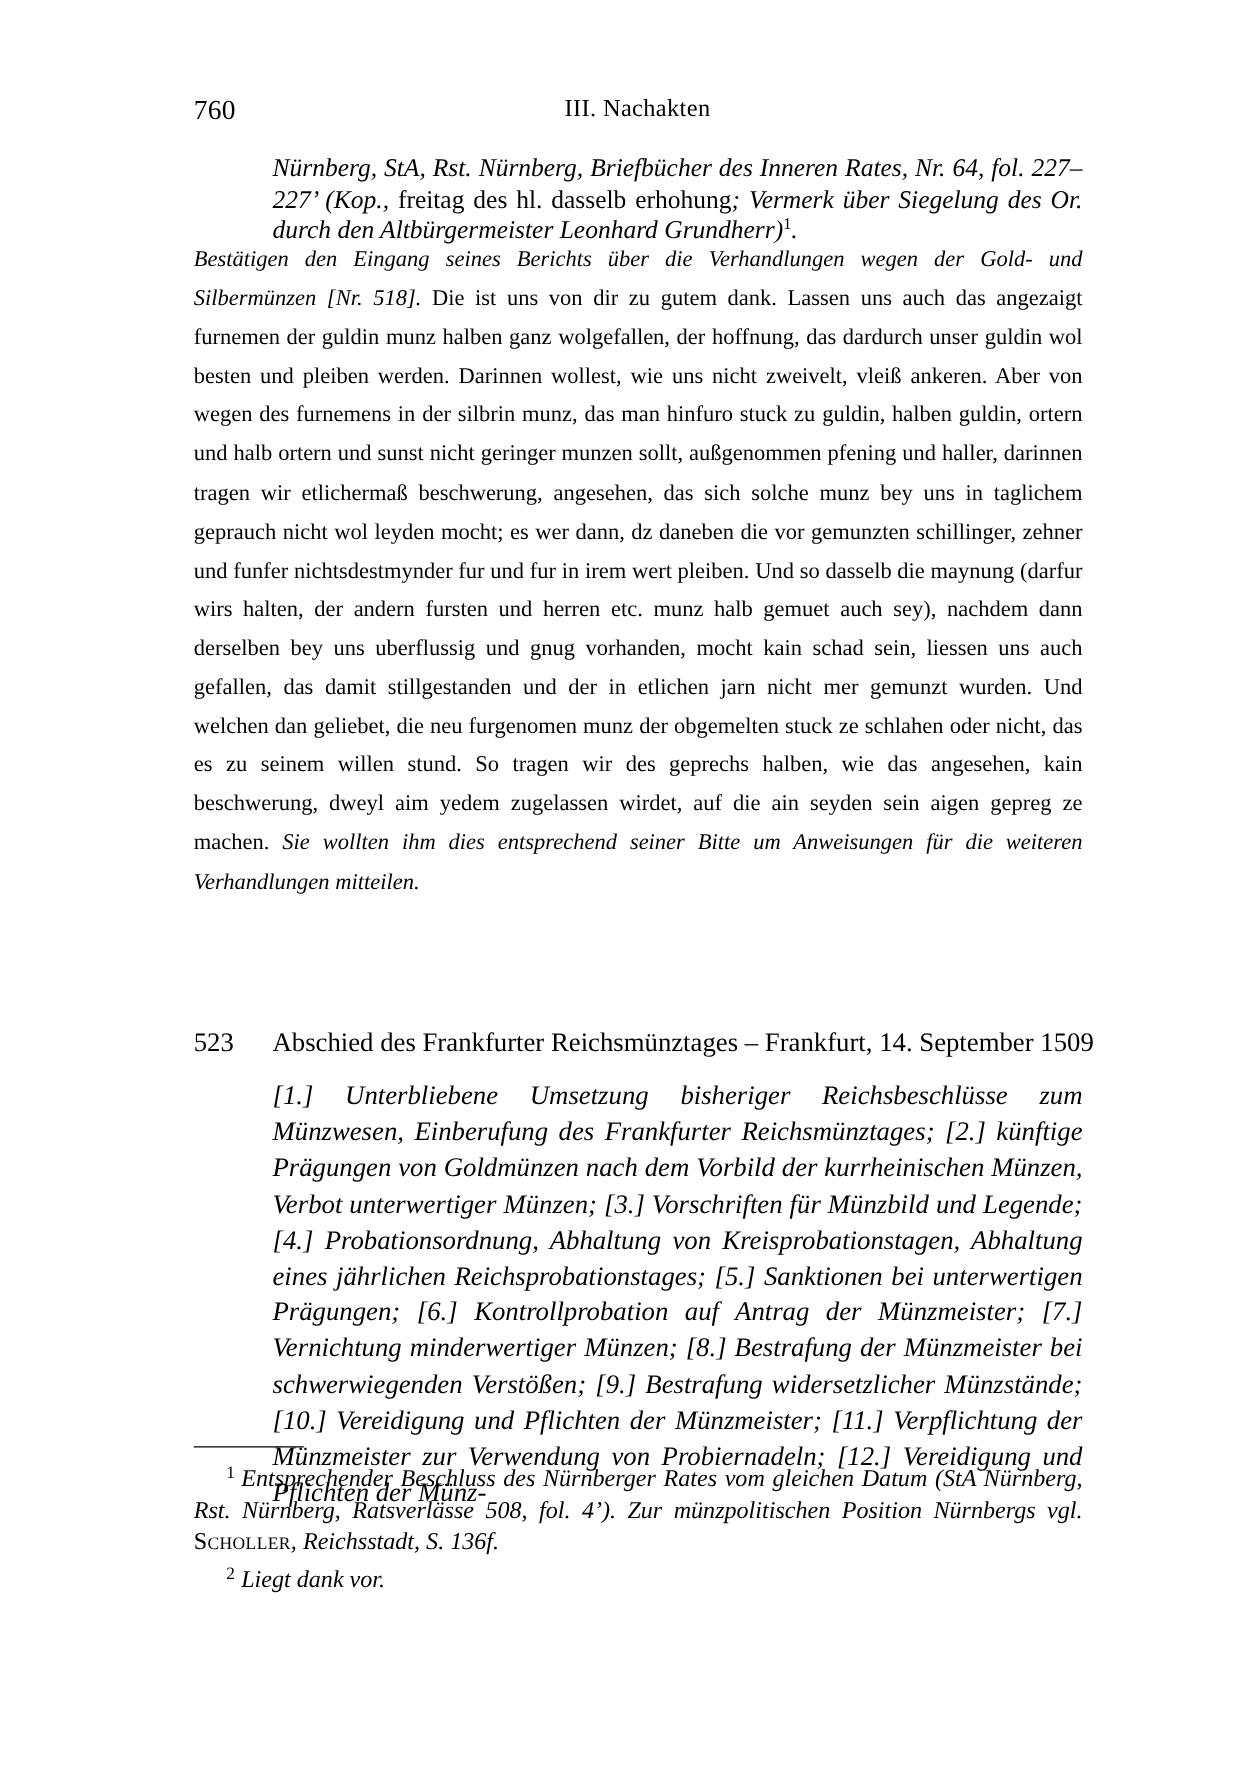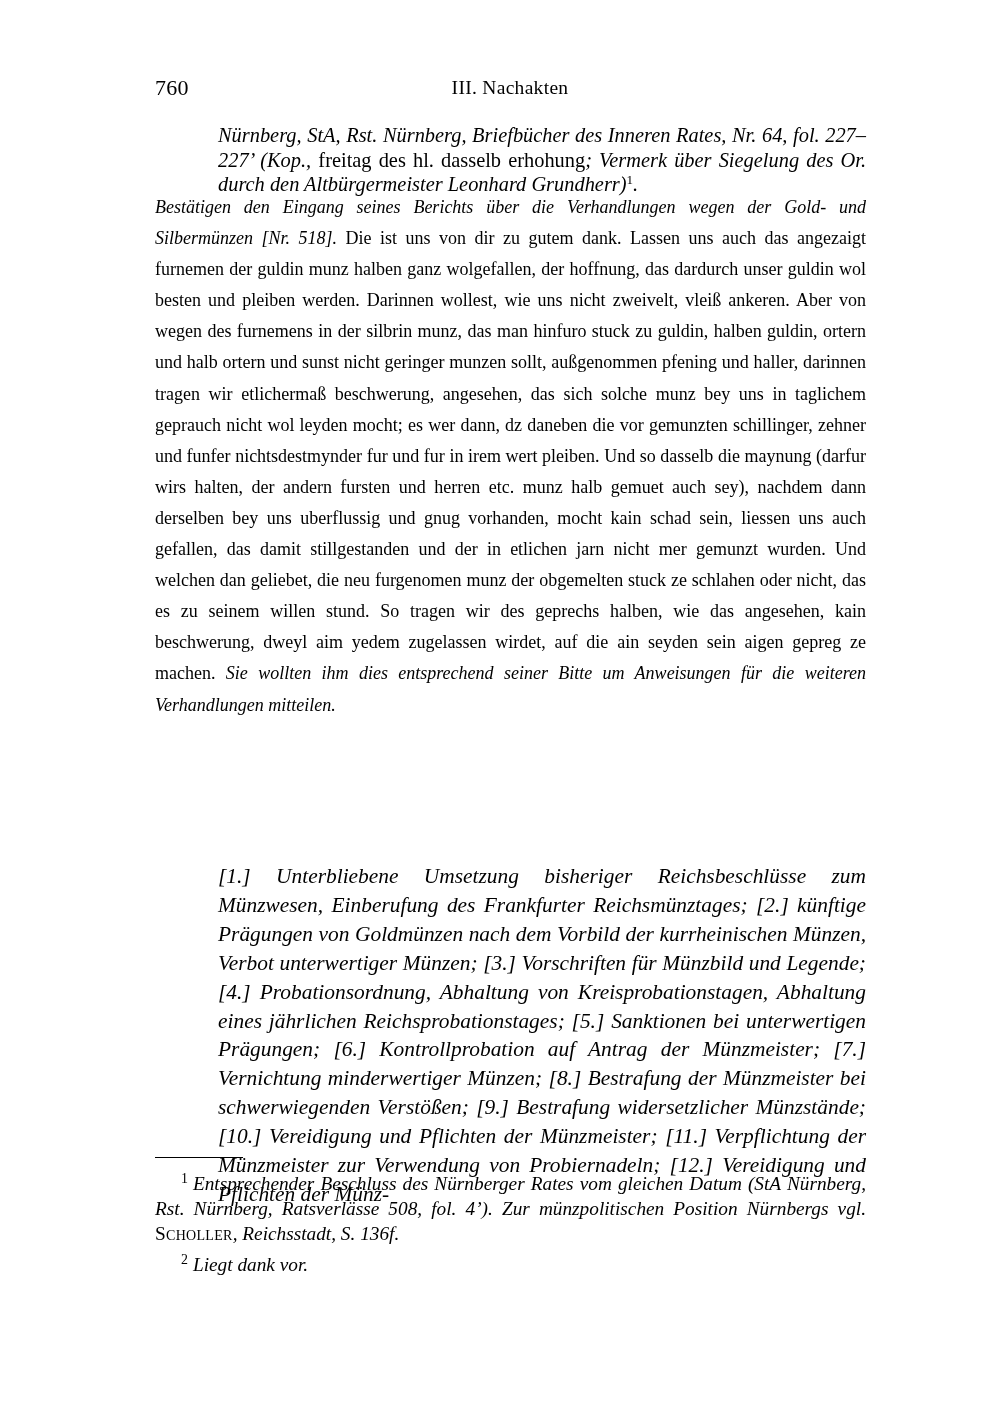--- a/index.html
+++ b/index.html
@@ -167,20 +167,23 @@
 
   <div class="block" id="source-citation">
     <p><span>Nürnberg, StA, Rst. Nürnberg, Briefbücher des Inneren Rates, Nr. 64, fol. 227–227’ (Kop.,</span><span class="rom"> freitag des hl. dasselb erhohung</span><span>; Vermerk über Siegelung des Or. durch den Altbürgermeister Leonhard Grundherr)</span><sup>1</sup><span>.</span></p>
   </div>
 
   <div class="block" id="body-text">
     <p><span class="lead">Bestätigen den Eingang seines Berichts über die Verhandlungen wegen der Gold- und Silbermünzen [Nr. 518].</span><span> Die ist uns von dir zu gutem dank. Lassen uns auch das angezaigt furnemen der guldin munz halben ganz wolgefallen, der hoffnung, das dardurch unser guldin wol besten und pleiben werden. Darinnen wollest, wie uns nicht zweivelt, vleiß ankeren. Aber von wegen des furnemens in der silbrin munz, das man hinfuro stuck zu guldin, halben guldin, ortern und halb ortern und sunst nicht geringer munzen sollt, außgenommen pfening und haller, darinnen tragen wir etlichermaß beschwerung, angesehen, das sich solche munz bey uns in taglichem geprauch nicht wol leyden mocht; es wer dann, dz daneben die vor gemunzten schillinger, zehner und funfer nichtsdestmynder fur und fur in irem wert pleiben. Und so dasselb die maynung (darfur wirs halten, der andern fursten und herren etc. munz halb gemuet auch sey), nachdem dann derselben bey uns uberflussig und gnug vorhanden, mocht kain schad sein, liessen uns auch gefallen, das damit stillgestanden und der in etlichen jarn nicht mer gemunzt wurden. Und welchen dan geliebet, die neu furgenomen munz der obgemelten stuck ze schlahen oder nicht, das es zu seinem willen stund. So tragen wir des geprechs halben, wie das angesehen, kain beschwerung, dweyl aim yedem zugelassen wirdet, auf die ain seyden sein aigen gepreg ze machen.</span><span class="closing"> Sie wollten ihm dies entsprechend seiner Bitte um Anweisungen für die weiteren Verhandlungen mitteilen.</span></p>
   </div>
 
 
+  <div id="section-heading">
+    <span class="num">523</span><span>Abschied des Frankfurter Reichsmünztages – Frankfurt, 14. September 1509</span>
+  </div>
 
   <div class="block" id="regest">
     <p>[1.] Unterbliebene Umsetzung bisheriger Reichsbeschlüsse zum Münzwesen, Einberufung des Frankfurter Reichsmünztages; [2.] künftige Prägungen von Goldmünzen nach dem Vorbild der kurrheinischen Münzen, Verbot unterwertiger Münzen; [3.] Vorschriften für Münzbild und Legende; [4.] Probationsordnung, Abhaltung von Kreisprobationstagen, Abhaltung eines jährlichen Reichsprobationstages; [5.] Sanktionen bei unterwertigen Prägungen; [6.] Kontrollprobation auf Antrag der Münzmeister; [7.] Vernichtung minderwertiger Münzen; [8.] Bestrafung der Münzmeister bei schwerwiegenden Verstößen; [9.] Bestrafung widersetzlicher Münzstände; [10.] Vereidigung und Pflichten der Münzmeister; [11.] Verpflichtung der Münzmeister zur Verwendung von Probiernadeln; [12.] Vereidigung und Pflichten der Münz-</p>
   </div>
 
   <div id="footnote-rule"></div>
 
   <div id="footnotes">
     <p class="fn"><span class="fn-marker">1</span><span>Entsprechender Beschluss des Nürnberger Rates vom gleichen Datum (StA Nürnberg, Rst. Nürnberg, Ratsverlässe 508, fol. 4’). Zur münzpolitischen Position Nürnbergs vgl. </span><span class="smallcaps">Scholler</span><span>, Reichsstadt, S. 136f.</span></p>
     <p class="fn"><span class="fn-marker">2</span><span>Liegt dank vor.</span></p>

